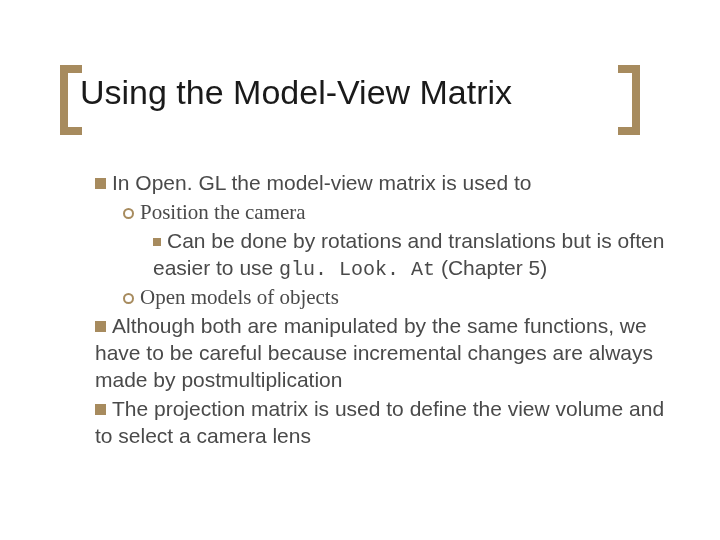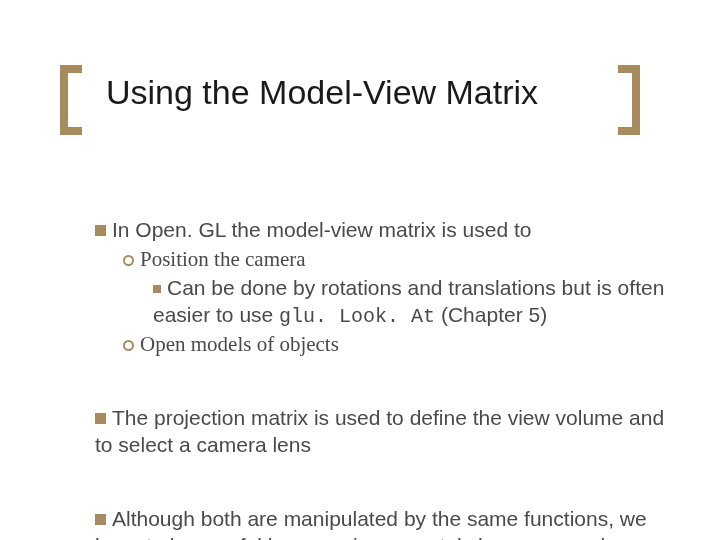--- a/index.html
+++ b/index.html
@@ -1,23 +1,23 @@
 <!DOCTYPE html>
 <html><head>
 <meta charset="utf-8">
 <style>
   html,body{margin:0;padding:0;width:720px;height:540px;background:#fff;font-family:Arial,Helvetica,sans-serif;color:#4a4a4a;}
   .slide{position:relative;width:720px;height:540px;box-sizing:border-box;}
   .title-wrap{position:absolute;left:60px;top:65px;width:580px;height:70px;}
   .bracket{position:absolute;top:0;height:70px;width:22px;border:6px solid #a78b5e;box-sizing:border-box;}
   .bracket.left{left:0;border-right:none;border-top-width:8px;border-bottom-width:8px;border-left-width:8px;}
   .bracket.right{right:0;border-left:none;border-top-width:8px;border-bottom-width:8px;border-right-width:8px;}
-  .title{position:absolute;left:46px;top:8px;font-size:34px;color:#1a1a1a;font-weight:400;letter-spacing:0;}
+  .title{position:absolute;left:20px;top:8px;font-size:34px;color:#1a1a1a;font-weight:400;letter-spacing:0;}
   .body{position:absolute;left:95px;top:170px;width:570px;font-size:21px;line-height:1.28;}
-  .l1{margin-bottom:2px;margin-top:47px;}
+  .l1{margin-bottom:2px;}
   .l2{margin-left:28px;margin-bottom:2px;font-family:Liberation Serif, serif;}
   .l3{margin-left:58px;margin-bottom:2px;}
   .sq{display:inline-block;width:11px;height:11px;background:#a78b5e;margin-right:6px;vertical-align:1px;}
   .cr{display:inline-block;width:11px;height:11px;border-radius:50%;box-sizing:border-box;border:2px solid #a78b5e;margin-right:6px;vertical-align:0px;}
   .ss{display:inline-block;width:8px;height:8px;background:#a78b5e;margin-right:6px;vertical-align:2px;}
   .code{font-family:"Courier New",monospace;font-size:20px;}
 </style>
 </head>
 <body>
 
@@ -40,21 +40,21 @@
 
     <div class="l3">
       <span class="ss"></span><span>Can be done by rotations and translations but is often easier to use </span><span class="code">glu. Look. At</span><span> (Chapter 5)</span>
     </div>
 
     <div class="l2">
       <span class="cr"></span><span>Open models of objects</span>
     </div>
 
     <div class="l1">
-      <span class="sq"></span><span>The projection matrix is used to define the view volume and to select a camera lens</span>
+      <span class="sq"></span><span>Although both are manipulated by the same functions, we have to be careful because incremental changes are always made by postmultiplication</span>
     </div>
 
     <div class="l1">
-      <span class="sq"></span><span>Although both are manipulated by the same functions, we have to be careful because incremental changes are always made by postmultiplication</span>
+      <span class="sq"></span><span>The projection matrix is used to define the view volume and to select a camera lens</span>
     </div>
 
   </div>
 </div>
 
 </body></html>

